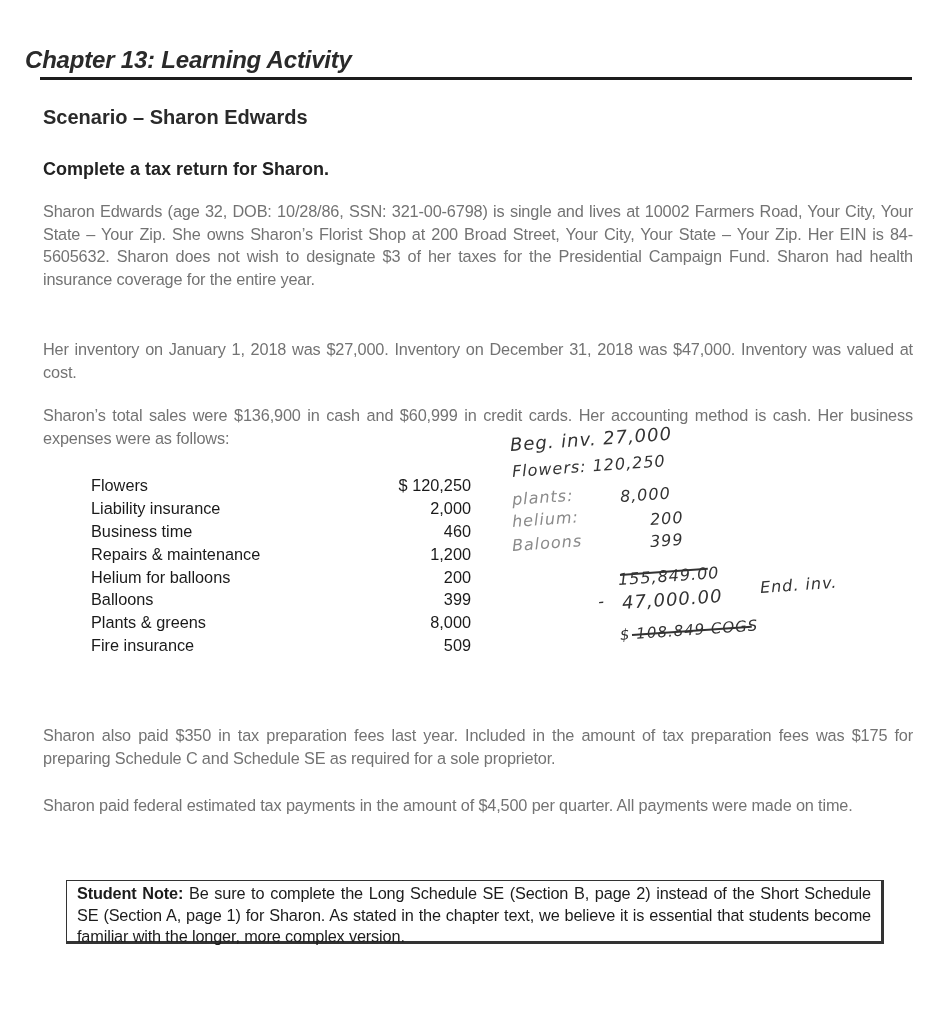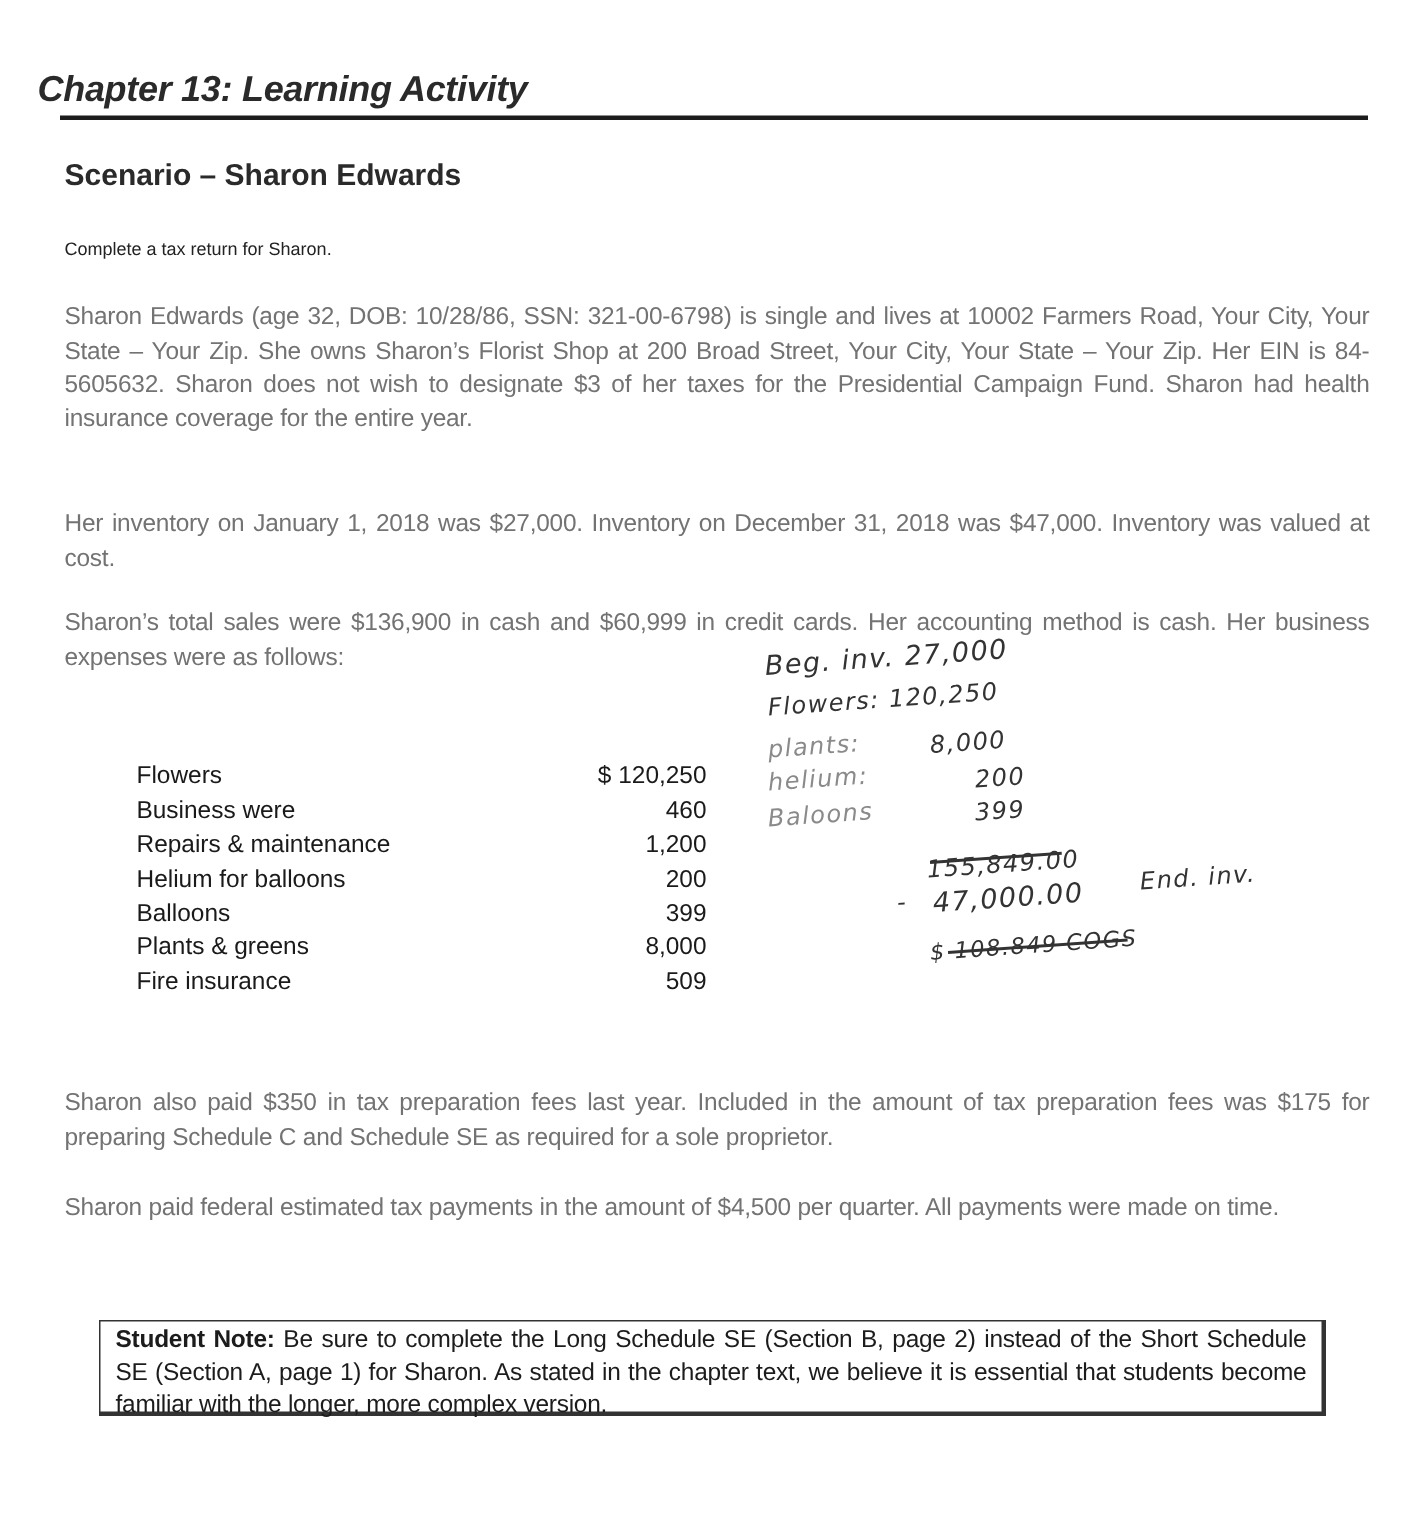--- a/index.html
+++ b/index.html
@@ -6,26 +6,26 @@
   body {
     width: 952px; height: 1024px; background: #ffffff; position: relative; overflow: hidden;
     font-family: "Liberation Sans", sans-serif; color: #1a1a1a;
   }
   .page-title {
     position: absolute; left: 25px; top: 46px; font-size: 24px; font-weight: bold; font-style: italic;
     color: #2a2a2a; letter-spacing: -0.2px;
   }
   .title-rule { position: absolute; left: 40px; top: 77px; width: 872px; height: 3px; background: #1c1c1c; }
   .scenario { position: absolute; left: 43px; top: 106px; font-size: 20px; font-weight: bold; color: #2a2a2a; }
-  .instruction { position: absolute; left: 43px; top: 159px; font-size: 12px; font-weight: normal; color: #222; }
+  .instruction { position: absolute; left: 43px; top: 159px; font-size: 18px; font-weight: bold; color: #222; }
   .para {
     position: absolute; left: 43px; width: 870px; font-size: 16.3px; line-height: 22.5px; text-align: justify;
     color: #737373; letter-spacing: -0.15px;
   }
-  .expenses { position: absolute; left: 91px; top: 474px; width: 380px; font-size: 16.3px; line-height: 22.9px; margin-top: 32px; }
+  .expenses { position: absolute; left: 91px; top: 474px; width: 380px; font-size: 16.3px; line-height: 22.9px; }
   .exp-row { display: flex; justify-content: space-between; height: 22.9px; }
   .exp-amount { text-align: left; }
   .hand { position: absolute; font-family: "DejaVu Sans", sans-serif; font-style: italic; color: #333; font-size: 16px; transform: rotate(-4deg); transform-origin: left center; letter-spacing: 1px; }
   .hand.faint { color: #8a8a8a; }
   .hand-rule { position: absolute; height: 1.5px; background: #333; transform: rotate(-4deg); transform-origin: left center; }
   .note-box {
     position: absolute; left: 66px; top: 880px; width: 818px; height: 64px; border: 1.5px solid #333;
     border-right-width: 3px; border-bottom-width: 3px; padding: 2px 10px; box-sizing: border-box;
     font-size: 16.3px; line-height: 21.5px; text-align: justify; color: #1c1c1c; letter-spacing: -0.15px;
   }
@@ -42,21 +42,25 @@
 <div class="para" style="top:200px;">Sharon Edwards (age 32, DOB: 10/28/86, SSN: 321-00-6798) is single and lives at 10002 Farmers Road, Your City, Your State – Your Zip.  She owns Sharon’s Florist Shop at 200 Broad Street, Your City, Your State – Your Zip.  Her EIN is 84-5605632.  Sharon does not wish to designate $3 of her taxes for the Presidential Campaign Fund.  Sharon had health insurance coverage for the entire year.</div>
 <div class="para" style="top:338px;">Her inventory on January 1, 2018 was $27,000.  Inventory on December 31, 2018 was $47,000.  Inventory was valued at cost.</div>
 <div class="para" style="top:404px;">Sharon’s total sales were $136,900 in cash and $60,999 in credit cards.  Her accounting method is cash.  Her business expenses were as follows:</div>
 
 <div class="expenses">
   <div class="exp-row">
       <span>Flowers</span>
       <span class="exp-amount">$ 120,250</span>
     </div>
   <div class="exp-row">
-      <span>Business were</span>
+      <span>Liability insurance</span>
+      <span class="exp-amount">2,000</span>
+    </div>
+  <div class="exp-row">
+      <span>Business time</span>
       <span class="exp-amount">460</span>
     </div>
   <div class="exp-row">
       <span>Repairs &amp; maintenance</span>
       <span class="exp-amount">1,200</span>
     </div>
   <div class="exp-row">
       <span>Helium for balloons</span>
       <span class="exp-amount">200</span>
     </div>

